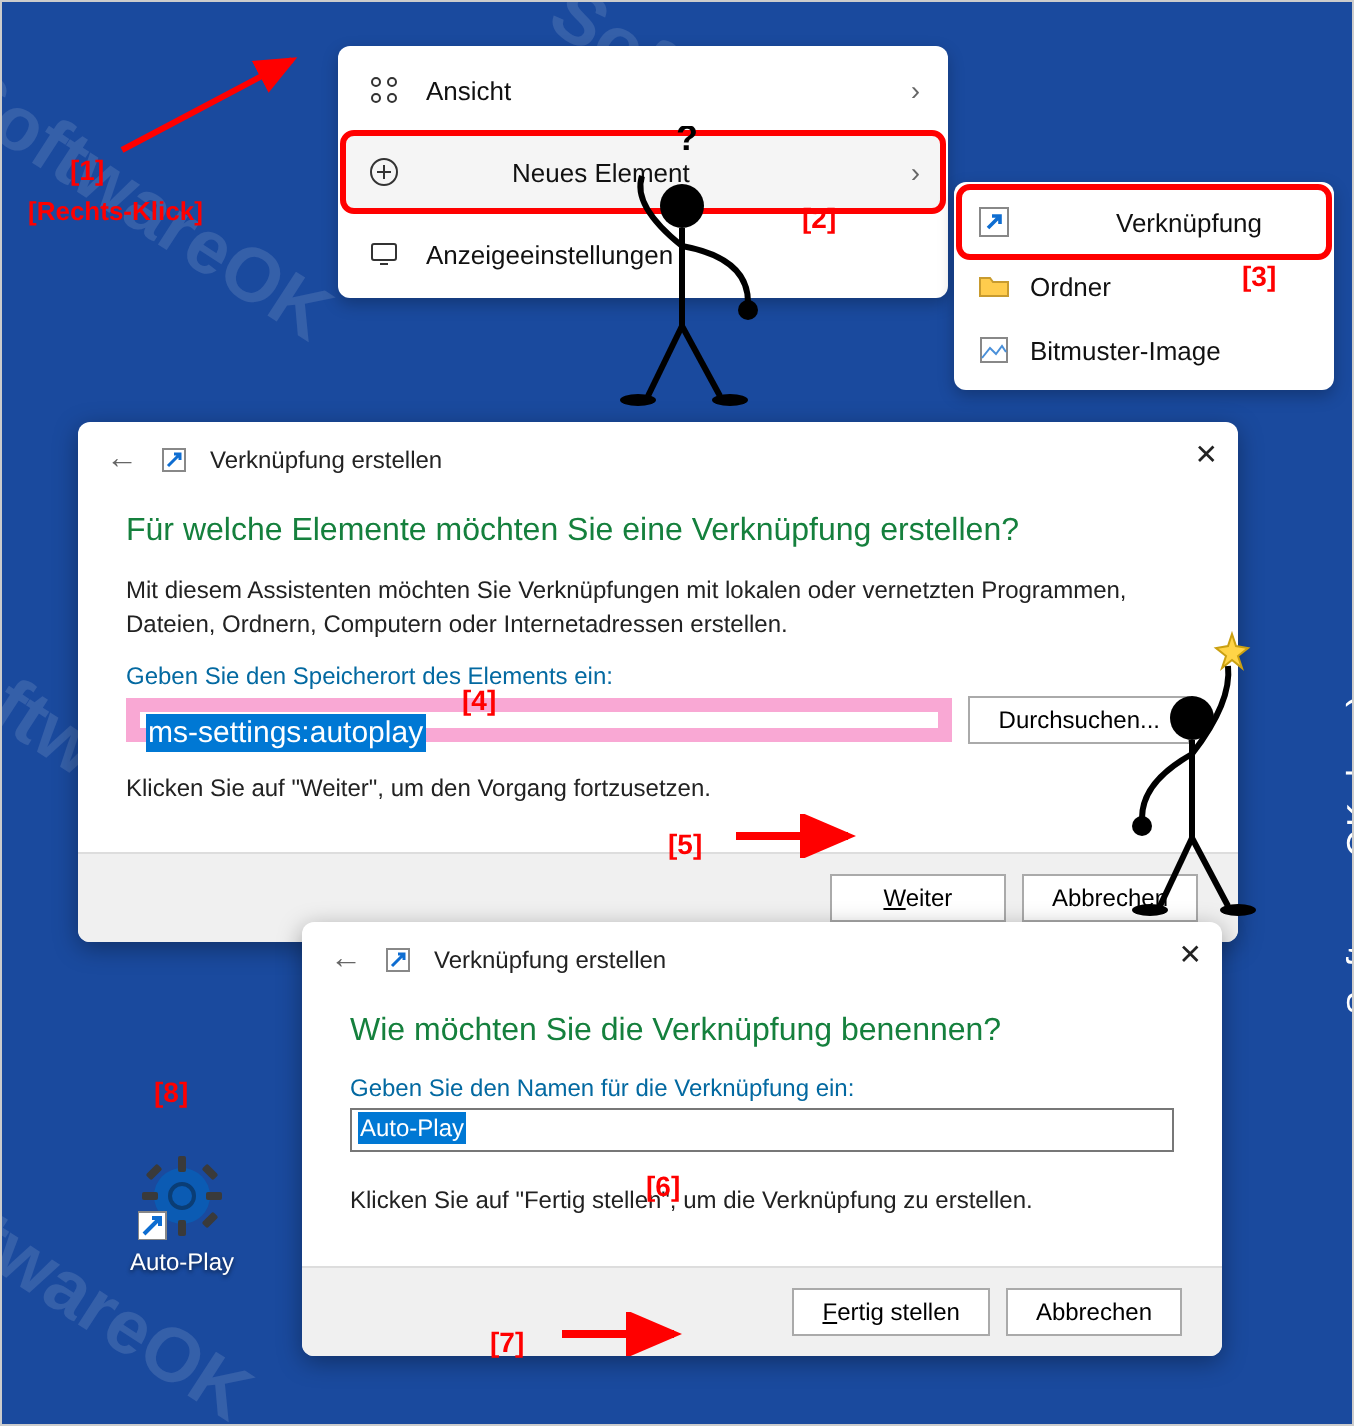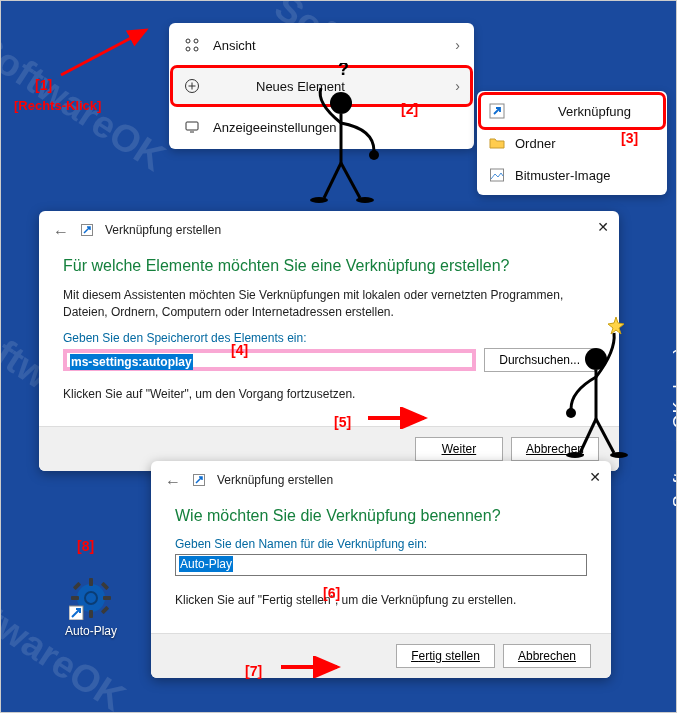--- a/index.html
+++ b/index.html
@@ -125,21 +125,20 @@
   .dialog label { font-size: 12px; color: #0369a1; display:block; margin-bottom:3px;}
   .selected-text { background:#0078d4; color:#fff; padding:1px 1px; }
   .dialog .footer {
     background: #f0f0f0;
     border-top: 1px solid #ddd;
     padding: 10px 20px;
     display: flex;
     justify-content: flex-end;
     gap: 8px;
     border-radius: 0 0 6px 6px;
-    text-decoration: underline;
   }
   .btn {
     min-width: 88px; height: 24px;
     border: 1px solid #aaa;
     background: #fff;
     font-size: 12px;
     cursor: pointer;
     padding: 0 14px;
     text-align: center;
   }
@@ -300,21 +299,21 @@
           <path d="M3 9 L9 3 M6 3 h3 v3" stroke="#0e6dd1" stroke-width="1.5" fill="none"></path>
         </svg>
     </span>
     <span>Verknüpfung erstellen</span>
   </div>
   <div class="body">
     <h2>Für welche Elemente möchten Sie eine Verknüpfung erstellen?</h2>
     <p>Mit diesem Assistenten möchten Sie Verknüpfungen mit lokalen oder vernetzten Programmen, Dateien, Ordnern, Computern oder Internetadressen erstellen.</p>
     <label>Geben Sie den Speicherort des Elements ein:</label>
     <div style="display:flex; gap:8px; align-items:center; margin-bottom:14px;">
-      <div style="flex:1; height:22px; border:4px solid #f9a8d4; padding:2px 3px; font-size:12px;font-weight:bold;">
+      <div style="flex:1; height:22px; border:7px solid #f9a8d4; padding:2px 3px; font-size:15px;">
         <span class="selected-text">ms-settings:autoplay</span>
       </div>
       <button class="btn" style="min-width:100px;">Durchsuchen...</button>
     </div>
     <p>Klicken Sie auf "Weiter", um den Vorgang fortzusetzen.</p>
   </div>
   <div class="footer">
     <button class="btn"><u>W</u><span></span>eiter</button>
     <button class="btn">Abbrechen</button>
   </div>

